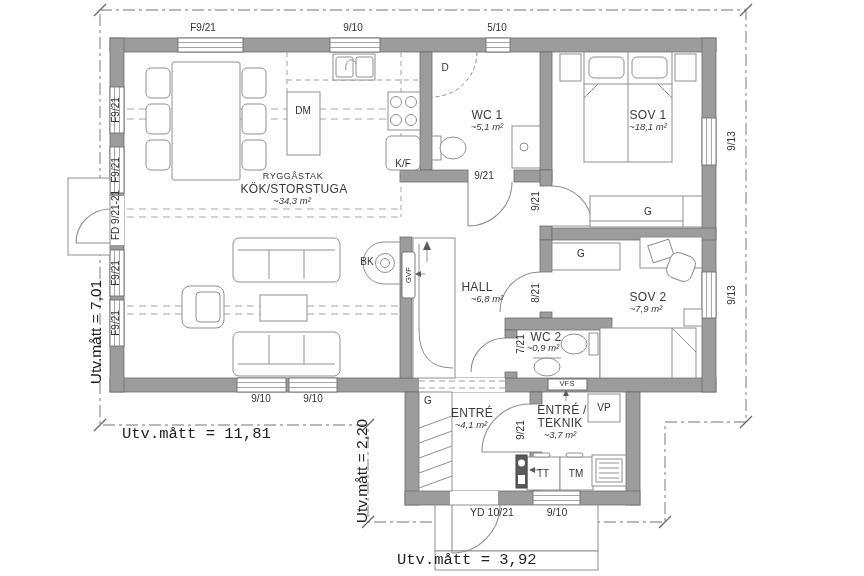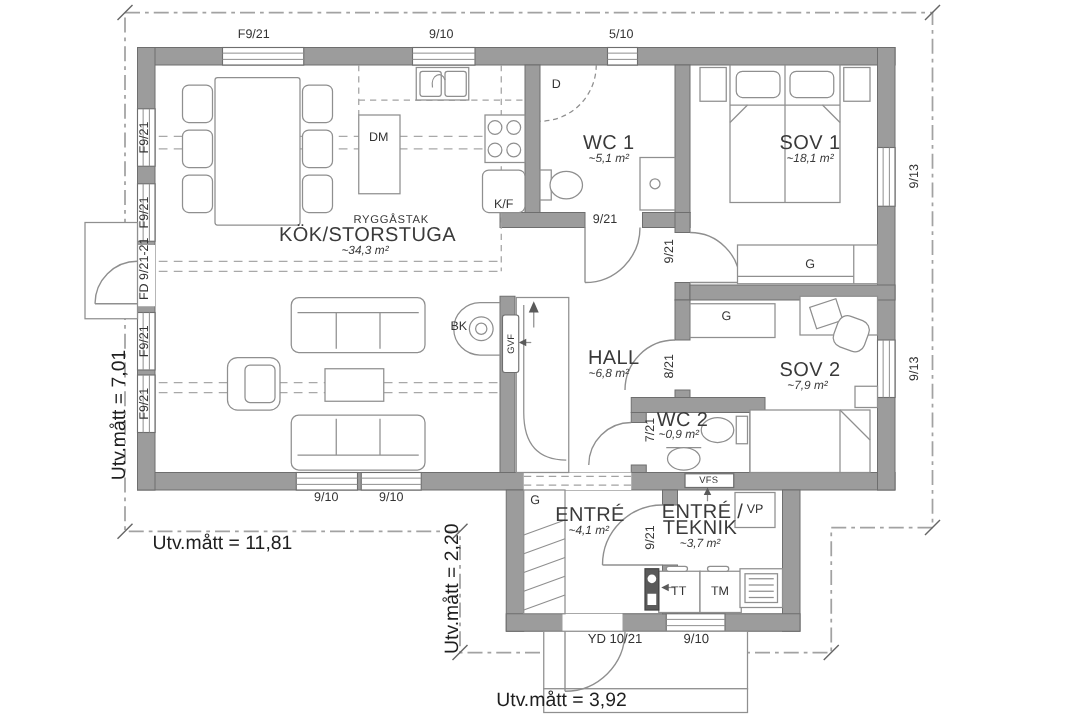--- a/index.html
+++ b/index.html
@@ -1,26 +1,26 @@
 <!DOCTYPE html>
 <html><head>
 <meta charset="utf-8">
 <style>
   html,body{margin:0;padding:0;background:#fff;}
   .plan{position:relative;width:864px;height:576px;background:#fff;
         font-family:"Liberation Sans",sans-serif;overflow:hidden;}
   .plan svg{position:absolute;left:0;top:0;}
   .lbl{position:absolute;transform:translate(-50%,-50%);color:#333;white-space:nowrap;line-height:1;}
   .v{transform:translate(-50%,-50%) rotate(-90deg);}
-  .la{position:absolute;color:#1f1f1f;white-space:nowrap;line-height:1;}
+  .la{position:absolute;color:#1f1f1f;white-space:nowrap;line-height:1;font-family:Liberation Mono, monospace;}
   .s7{font-size:7.5px;letter-spacing:.2px;}
-  .s9{font-size:9px;letter-spacing:.6px;margin-left:20px;}
+  .s9{font-size:9px;letter-spacing:.6px;}
   .s10{font-size:10px;}
   .s11{font-size:10.5px;}
-  .room{font-size:16px;letter-spacing:.3px;color:#3a3a3a;}
+  .room{font-size:12px;letter-spacing:.3px;color:#3a3a3a;}
   .area{font-size:9.5px;color:#3a3a3a;font-style:italic;}
   .dim{font-size:15.5px;color:#1f1f1f;}
 </style>
 </head>
 <body>
 
 <div class="plan">
 
 <svg width="864" height="576" viewBox="0 0 864 576">
 
@@ -303,21 +303,21 @@
 <span class="lbl s10 v" style="left:521px;top:344px">7/21</span>
 <span class="lbl s10 v" style="left:521px;top:430px">9/21</span>
 
 <span class="lbl s9" style="left:293px;top:176px">RYGGÅSTAK</span>
 <span class="lbl room" style="left:294px;top:189px">KÖK/STORSTUGA</span>
 <span class="lbl area" style="left:292px;top:201px">~34,3 m²</span>
 <span class="lbl room" style="left:487px;top:115px">WC 1</span>
 <span class="lbl area" style="left:487px;top:127px">~5,1 m²</span>
 <span class="lbl room" style="left:648px;top:115px">SOV 1</span>
 <span class="lbl area" style="left:648px;top:127px">~18,1 m²</span>
-<span class="lbl room" style="left:491px;top:287px">HALL</span>
+<span class="lbl room" style="left:477px;top:287px">HALL</span>
 <span class="lbl area" style="left:487px;top:299px">~6,8 m²</span>
 <span class="lbl room" style="left:648px;top:297px">SOV 2</span>
 <span class="lbl area" style="left:646px;top:309px">~7,9 m²</span>
 <span class="lbl room" style="left:546px;top:337px">WC 2</span>
 <span class="lbl area" style="left:543px;top:348px">~0,9 m²</span>
 <span class="lbl room" style="left:472px;top:413px">ENTRÉ</span>
 <span class="lbl area" style="left:471px;top:425px">~4,1 m²</span>
 <span class="lbl room" style="left:562px;top:410px">ENTRÉ /</span>
 <span class="lbl room" style="left:560px;top:423px">TEKNIK</span>
 <span class="lbl area" style="left:560px;top:435px">~3,7 m²</span>

